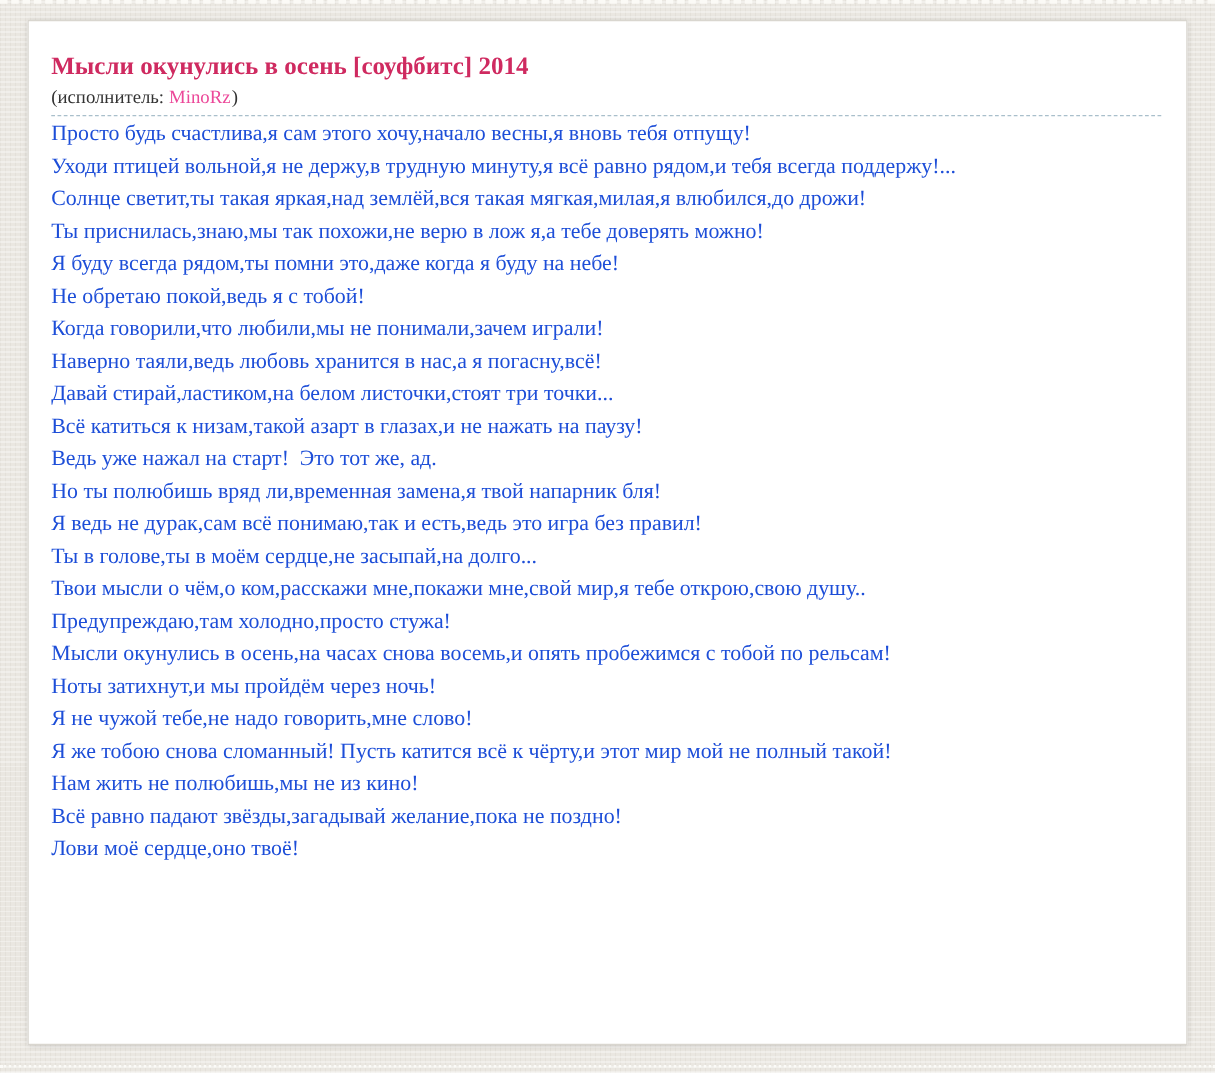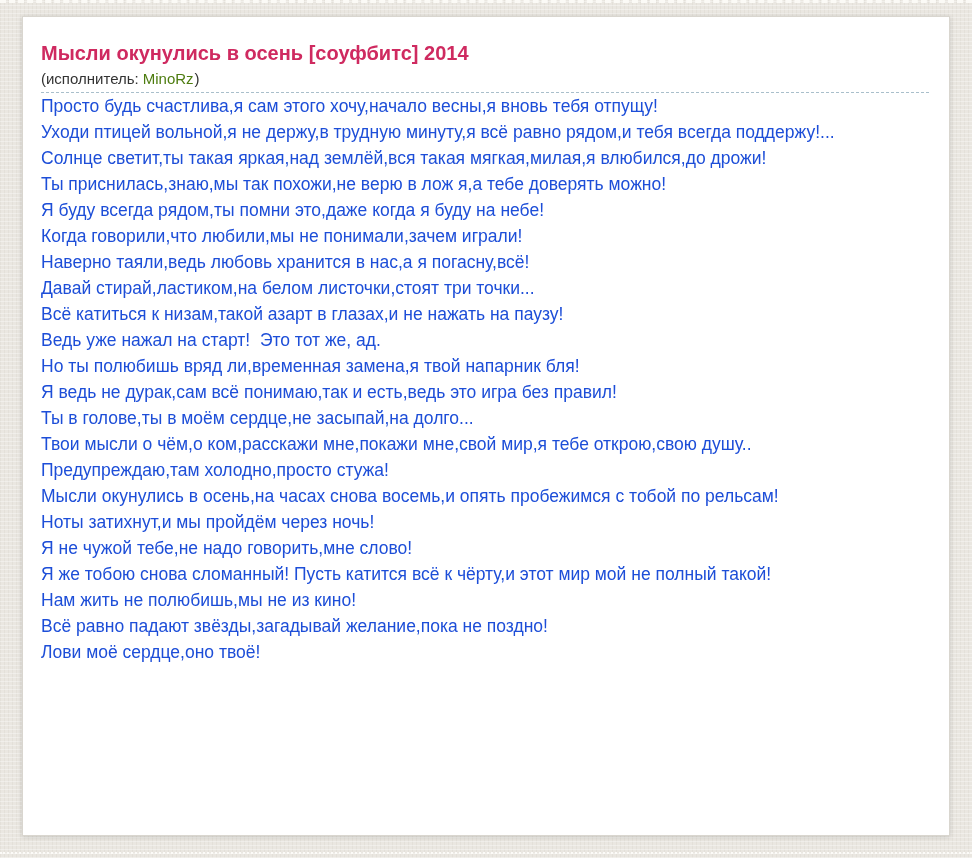--- a/index.html
+++ b/index.html
@@ -1,15 +1,15 @@
 <!DOCTYPE html>
 <html><head>
 <meta charset="utf-8">
 <style>
-  * { box-sizing: border-box; }
+  * { box-sizing: border-box; font-family: Liberation Serif, serif; }
   html, body {
     margin: 0; padding: 0;
     width: 972px; height: 858px;
     overflow: hidden;
     font-family: "Liberation Sans", sans-serif;
   }
   body {
     position: relative;
     background-color: #eae7e1;
     background-image:
@@ -41,21 +41,21 @@
     color: #cf2a60;
   }
   .artist-line {
     margin-top: 5px;
     font-size: 15px;
     color: #333333;
     padding-bottom: 5px;
     border-bottom: 1px dashed #a9bfcb;
   }
   .artist-link {
-    color: #4d7c0f;
+    color: #ec4899;
     text-decoration: none;
     margin-left: 4px;
     cursor: pointer;
   }
   .artist-suffix { margin-left: 1px; }
   .lyrics {
     font-size: 17.5px;
     line-height: 26px;
     color: #1d4ed8;
   }
@@ -75,20 +75,21 @@
   <div class="artist-line">
     <span>(исполнитель:</span><a class="artist-link" href="#">MinoRz</a><span class="artist-suffix">)</span>
   </div>
 
   <div class="lyrics" id="lyrics">
       <div class="lyric-line">Просто будь счастлива,я сам этого хочу,начало весны,я вновь тебя отпущу!</div>
       <div class="lyric-line">Уходи птицей вольной,я не держу,в трудную минуту,я всё равно рядом,и тебя всегда поддержу!...</div>
       <div class="lyric-line">Солнце светит,ты такая яркая,над землёй,вся такая мягкая,милая,я влюбился,до дрожи!</div>
       <div class="lyric-line">Ты приснилась,знаю,мы так похожи,не верю в лож я,а тебе доверять можно!</div>
       <div class="lyric-line">Я буду всегда рядом,ты помни это,даже когда я буду на небе!</div>
+      <div class="lyric-line">Не обретаю покой,ведь я с тобой!</div>
       <div class="lyric-line">Когда говорили,что любили,мы не понимали,зачем играли!</div>
       <div class="lyric-line">Наверно таяли,ведь любовь хранится в нас,а я погасну,всё!</div>
       <div class="lyric-line">Давай стирай,ластиком,на белом листочки,стоят три точки...</div>
       <div class="lyric-line">Всё катиться к низам,такой азарт в глазах,и не нажать на паузу!</div>
       <div class="lyric-line">Ведь уже нажал на старт!  Это тот же, ад.</div>
       <div class="lyric-line">Но ты полюбишь вряд ли,временная замена,я твой напарник бля!</div>
       <div class="lyric-line">Я ведь не дурак,сам всё понимаю,так и есть,ведь это игра без правил!</div>
       <div class="lyric-line">Ты в голове,ты в моём сердце,не засыпай,на долго...</div>
       <div class="lyric-line">Твои мысли о чём,о ком,расскажи мне,покажи мне,свой мир,я тебе открою,свою душу..</div>
       <div class="lyric-line">Предупреждаю,там холодно,просто стужа!</div>

